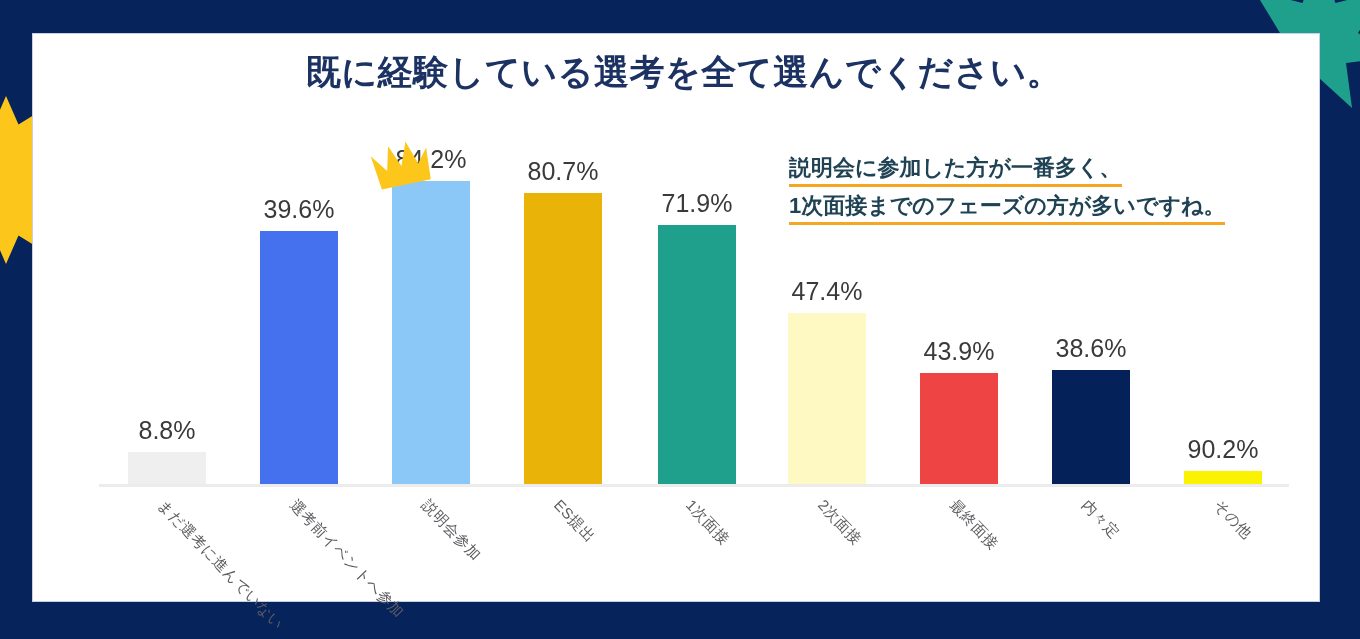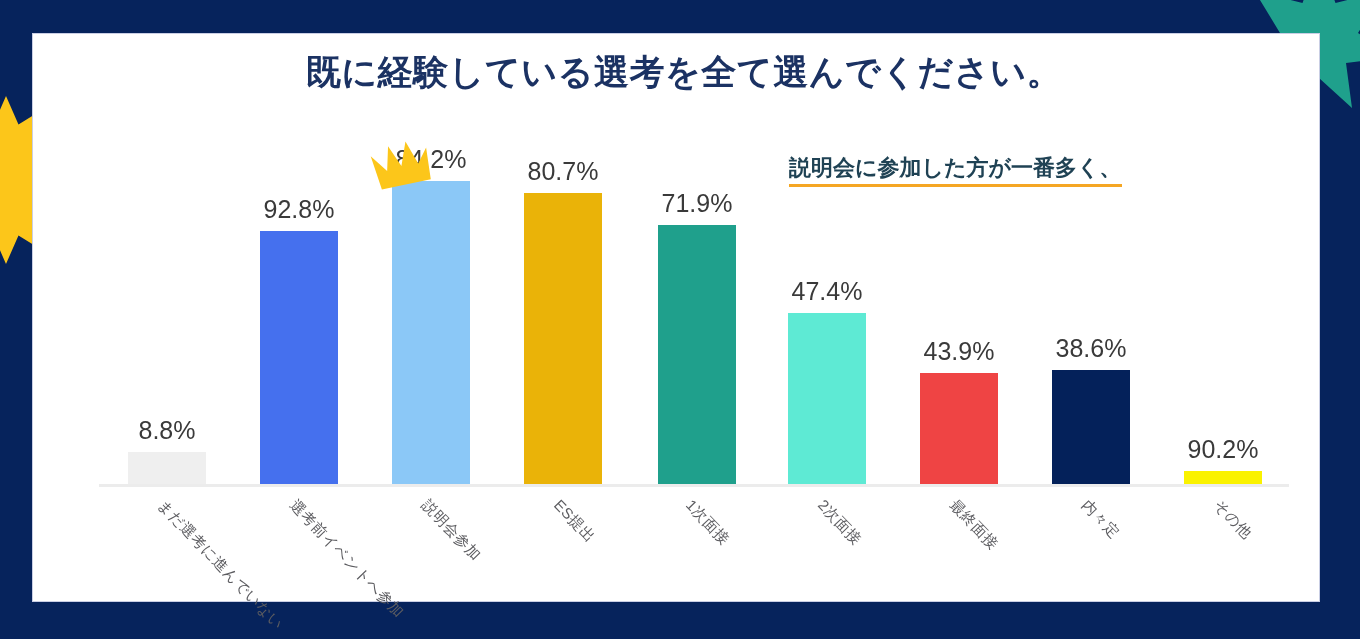--- a/index.html
+++ b/index.html
@@ -188,32 +188,33 @@
 
   <div class="deco deco-star-left"></div>
   <div class="deco deco-star-right"></div>
 
   <div id="card">
 
     <div id="chart-title">既に経験している選考を全て選んでください。</div>
 
     <div id="annotation">
       <span class="aline">説明会に参加した方が一番多く、</span><br>
+      <span class="aline">1次面接までのフェーズの方が多いですね。</span>
     </div>
 
     <div id="plot">
       <div id="baseline"></div>
     <div class="bar-slot" style="left: 2px;">
           <div class="bar" style="height: 31.68px; background: rgb(239, 239, 239); padding-left: 40px;">
             <div class="bar-label">8.8%</div>
           </div>
         </div>
         <div class="bar-slot" style="left: 134px;">
           <div class="bar" style="height: 252.72px; background: rgb(69, 112, 238);">
-            <div class="bar-label">92.8%</div>
+            <div class="bar-label">39.6%</div>
           </div>
         </div>
         <div class="bar-slot" style="left: 266px;">
           <div class="bar" style="height: 303.12px; background: rgb(139, 200, 247);">
             <div class="bar-label">84.2%</div>
             <div class="crown"><svg viewBox="0 0 60 46" width="60" height="46" aria-hidden="true">
                 <path d="M2 9 L15 27 L21 3 L30 25 L39 2 L47 26 L58 12 L56 44 L6 44 Z" fill="#FCC61A"></path>
               </svg></div>
           </div>
         </div>
@@ -221,21 +222,21 @@
           <div class="bar" style="height: 290.52px; background: #eab308;">
             <div class="bar-label">80.7%</div>
           </div>
         </div>
         <div class="bar-slot" style="left: 532px;">
           <div class="bar" style="height: 258.84px; background: rgb(31, 160, 140);">
             <div class="bar-label">71.9%</div>
           </div>
         </div>
         <div class="bar-slot" style="left: 662px;">
-          <div class="bar" style="height: 170.64px; background: #5eead4;">
+          <div class="bar" style="height: 170.64px; background: #fef9c3;">
             <div class="bar-label">47.4%</div>
           </div>
         </div>
         <div class="bar-slot" style="left: 794px;">
           <div class="bar" style="height: 111px; background: #ef4444;">
             <div class="bar-label">43.9%</div>
           </div>
         </div>
         <div class="bar-slot" style="left: 926px;">
           <div class="bar" style="height: 114px; background: rgb(4, 33, 90);">

